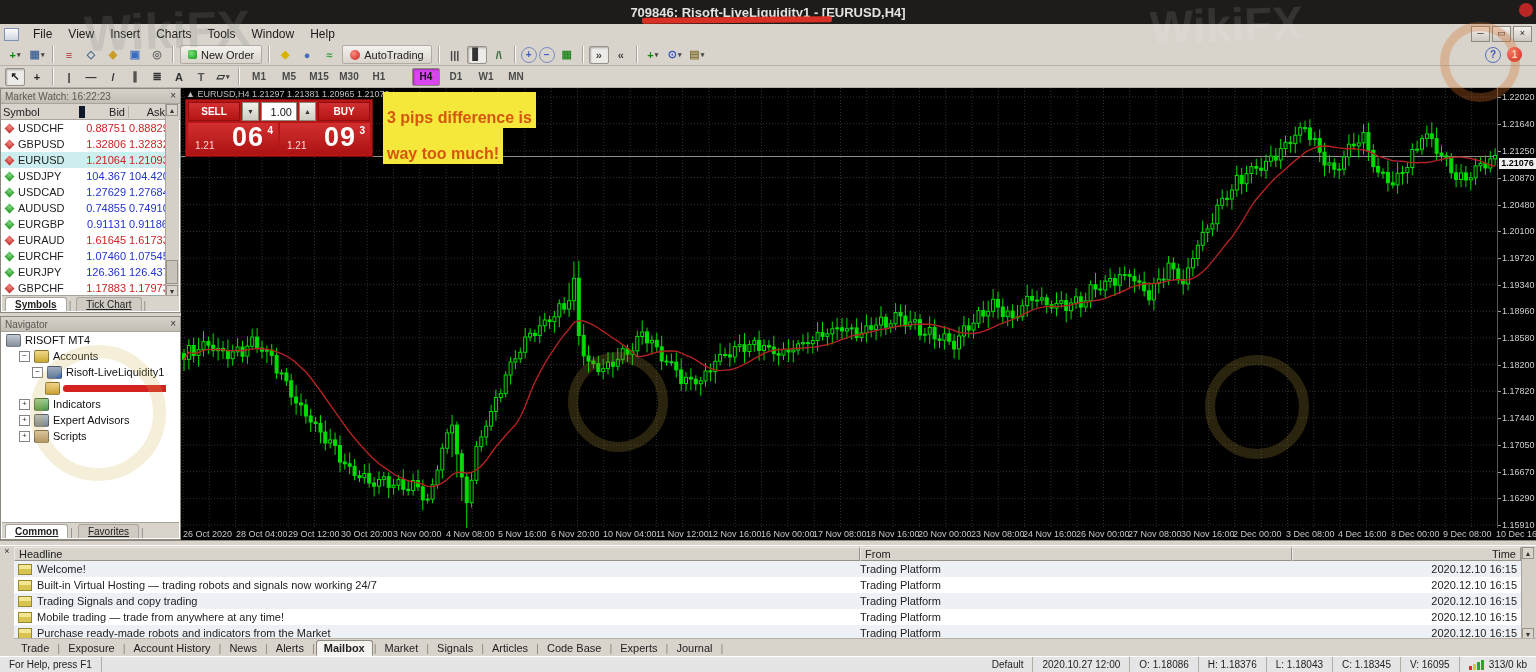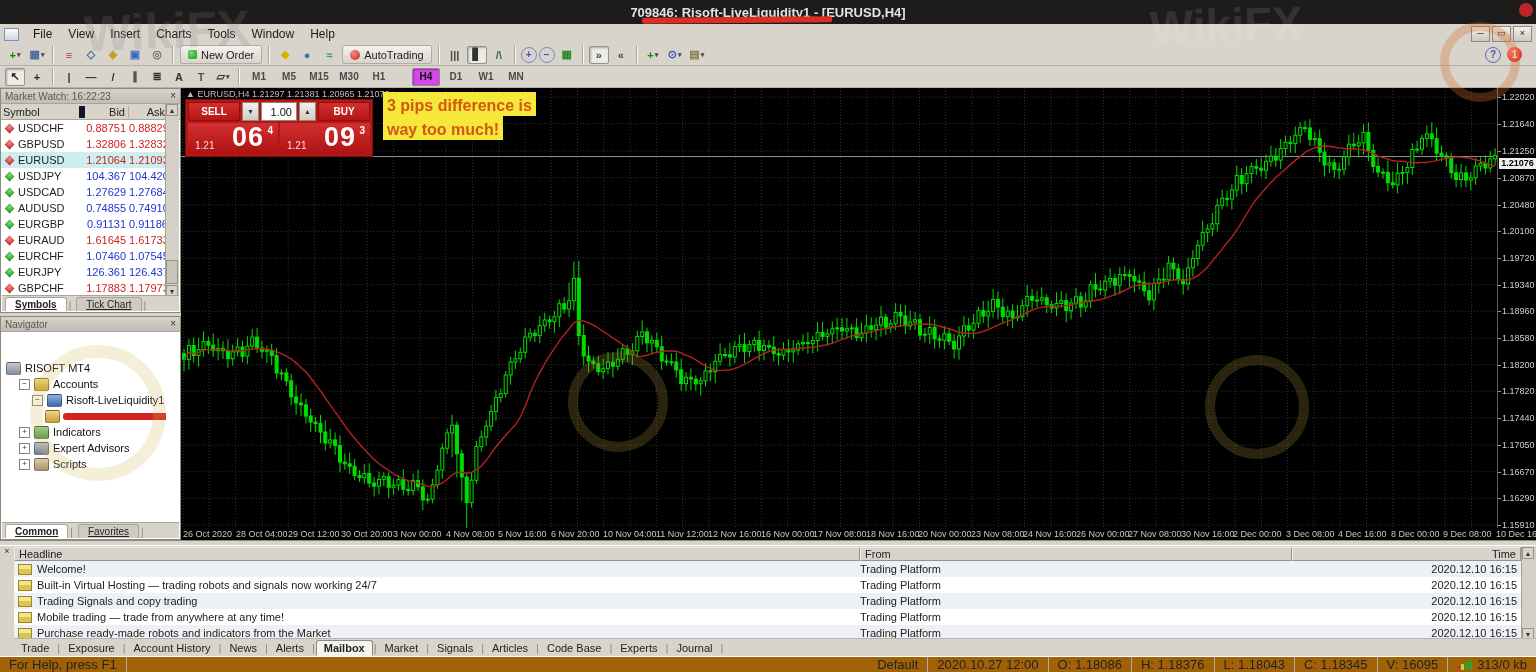--- a/index.html
+++ b/index.html
@@ -96,21 +96,21 @@
     display:flex;align-items:center;justify-content:center;color:#333;}
   .vol{flex:1;background:#fff;font-size:11px;color:#111;display:flex;align-items:center;justify-content:flex-end;
     padding-right:4px;border:1px solid #8d897f;}
   .oct-row2{display:flex;gap:2px;margin-top:2px;}
   .pricebox{flex:1;height:31px;background:linear-gradient(#d23030,#ae1212);position:relative;color:#fff;overflow:hidden;}
   .pb-small{position:absolute;left:7px;bottom:3px;font-size:10px;color:#ffd9d9;}
   .pb-big{position:absolute;right:14px;top:-1px;font-size:27px;font-weight:bold;letter-spacing:1px;}
   .pb-sup{position:absolute;right:5px;top:2px;font-size:10px;font-weight:bold;}
   
   .annotation{position:absolute;left:202px;top:4px;z-index:7;font-weight:bold;font-size:16px;color:#d4570e;line-height:19px;}
-  .annotation span{background:#f6e73b;padding:4px 4px 1px;display:inline-block;}
+  .annotation span{background:#f6e73b;padding:16px 4px 1px;display:inline-block;}
   
   .splitter{position:absolute;left:0;top:540px;width:100%;height:6px;background:#d8d4cc;
     border-top:1px solid #8d897f;border-bottom:1px solid #fff;box-sizing:border-box;}
   
   .terminal{position:absolute;left:0;top:546px;width:100%;height:110px;background:#d8d4cc;}
   .t-strip{position:absolute;left:0;top:0;width:14px;height:100%;background:#d8d4cc;font-size:9px;color:#333;text-align:center;}
   .t-head{position:absolute;left:14px;right:15px;top:1px;height:14px;display:flex;font-size:11px;color:#222;align-items:center;}
   .t-head>span{border:1px solid;border-color:#eeece8 #97938b #97938b #eeece8;height:14px;line-height:13px;
     padding:0 4px;box-sizing:border-box;background:#d8d4cc;}
   .th-headline{flex:1;} .th-from{width:432px;} .th-time{width:229px;text-align:right;}
@@ -121,22 +121,22 @@
   .t-from{width:432px;} .t-time{width:229px;text-align:right;padding-right:4px;box-sizing:border-box;}
   .mail-ic{width:12px;height:9px;margin:0 5px 0 4px;flex:0 0 12px;background:linear-gradient(#f2e693 45%,#d9c452 46%);
     border:1px solid #96882a;position:relative;}
   .t-scroll{position:absolute;right:0;top:1px;width:14px;height:93px;background:#d4d0c8;border-left:1px solid #a8a49c;}
   .t-tabs{position:absolute;left:14px;right:0;bottom:0;height:17px;display:flex;align-items:center;
     font-size:11px;color:#222;border-top:1px solid #b6b2aa;background:#d8d4cc;}
   .ttab{padding:1px 7px;cursor:default;}
   .ttab.active{background:#f5f3ef;border:1px solid #8d897f;border-bottom:1px solid #f5f3ef;border-radius:3px 3px 0 0;font-weight:bold;}
   .tsep{color:#8d897f;margin:0 1px;}
   
-  .statusbar{position:absolute;left:0;bottom:0;width:100%;height:16px;background:#a16207;border-top:1px solid #fff;
-    display:flex;align-items:center;font-size:13px;color:#222;box-sizing:border-box;}
+  .statusbar{position:absolute;left:0;bottom:0;width:100%;height:16px;background:#e5e5e5;border-top:1px solid #fff;
+    display:flex;align-items:center;font-size:10px;color:#222;box-sizing:border-box;}
   .sseg{padding:0 9px;height:100%;display:flex;align-items:center;border-right:1px solid #b2aea6;white-space:nowrap;}
   .s-right{margin-left:auto;display:flex;height:100%;}
   .sigbars{display:flex;align-items:flex-end;gap:1px;margin-right:5px;}
   .sigbars i{display:block;width:3px;background:#2aa52a;}
   
   .wm{position:absolute;pointer-events:none;z-index:60;font-weight:bold;}
   .wm-ring{position:absolute;pointer-events:none;z-index:60;border-radius:50%;}
 </style>
 </head>
 <body>
@@ -345,21 +345,21 @@
             <span class="ptab-sep">|</span>
           </div>
       </div>
 
       <div class="panel nav">
         <div class="p-title">
           <span>Navigator</span>
           <span class="p-close">×</span>
         </div>
         <div class="tree" id="nav-tree">
-            <div class="tree-row" style="padding-left: 4px; margin-top: 28px;">
+            <div class="tree-row" style="padding-left: 4px;">
               <span class="nico" style="background: linear-gradient(rgba(255, 255, 255, 0.4), rgba(0, 0, 0, 0.133)), rgb(154, 166, 180);"></span>
               <span>RISOFT MT4</span>
             </div>
             <div class="tree-row" style="padding-left: 17px;">
               <span class="expander">−</span>
               <span class="nico" style="background: linear-gradient(rgba(255, 255, 255, 0.4), rgba(0, 0, 0, 0.133)), rgb(232, 194, 58);"></span>
               <span>Accounts</span>
             </div>
             <div class="tree-row" style="padding-left: 30px;">
               <span class="expander">−</span>

